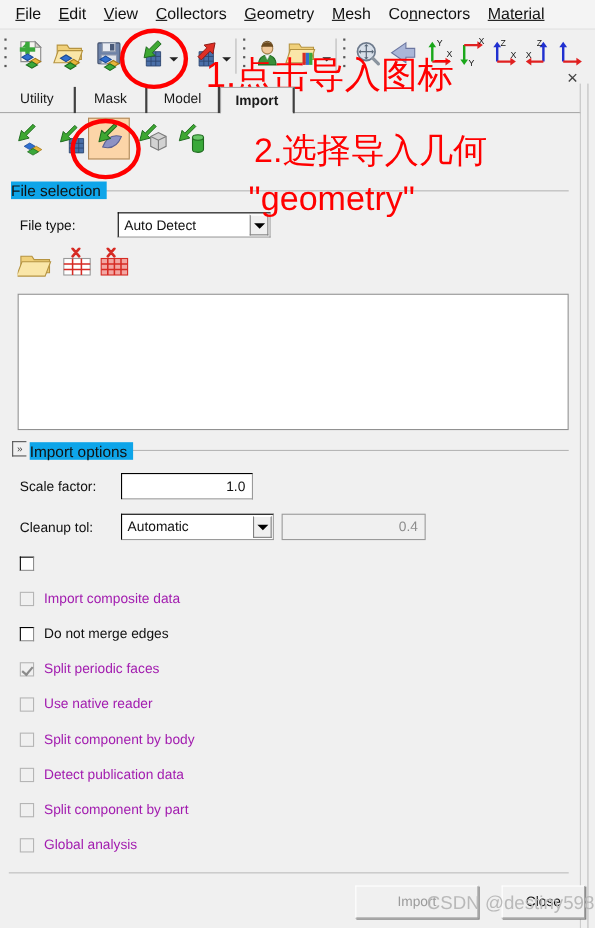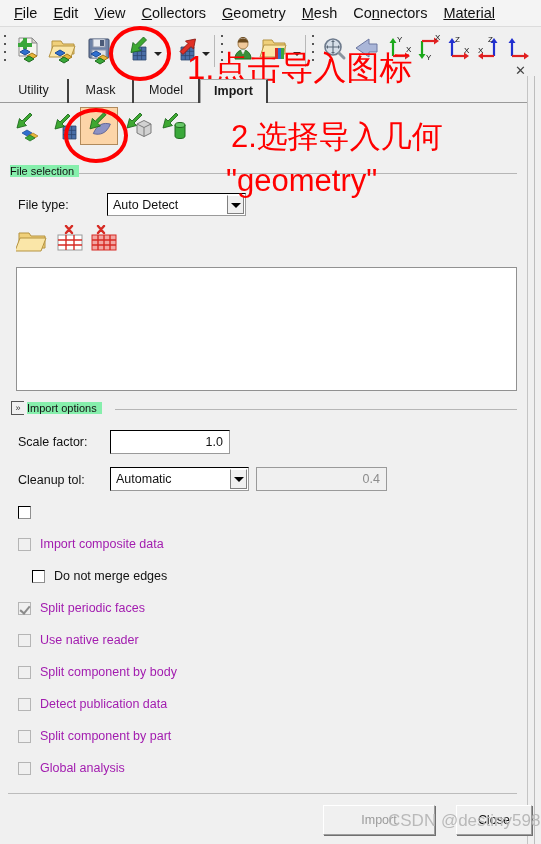--- a/index.html
+++ b/index.html
@@ -169,23 +169,23 @@
   }
   .imp-btn.sel {
     background: #fcd5a8;
     border: 1px solid #b08a5c;
     box-sizing: border-box;
   }
 
   
   .group-label {
     position: absolute;
-    font-size: 11px;
+    font-size: 14px;
     color: #111;
-    background: #86efac;
+    background: #0ea5e9;
     padding-right: 5px;
     z-index: 2;
     white-space: nowrap;
   }
   .group-line {
     position: absolute;
     height: 1px;
     background: #b6b6b6;
   }
 
@@ -667,21 +667,21 @@
       <span class="val right">0.4</span>
     </div>
 
     <div class="cbrow" style="left:18px; top:400px;">
       <span class="cbox"></span>
     </div>
     <div class="cbrow" style="left:18px; top:432px;">
       <span class="cbox dis"></span>
       <span class="cl dim">Import composite data</span>
     </div>
-    <div class="cbrow" style="left:32px; top:464px;">
+    <div class="cbrow" style="left:18px; top:464px;">
       <span class="cbox"></span>
       <span class="cl">Do not merge edges</span>
     </div>
     <div class="cbrow" style="left:18px; top:496px;">
       <span class="cbox dis checked"></span>
       <span class="cl dim">Split periodic faces</span>
     </div>
     <div class="cbrow" style="left:18px; top:528px;">
       <span class="cbox dis"></span>
       <span class="cl dim">Use native reader</span>

